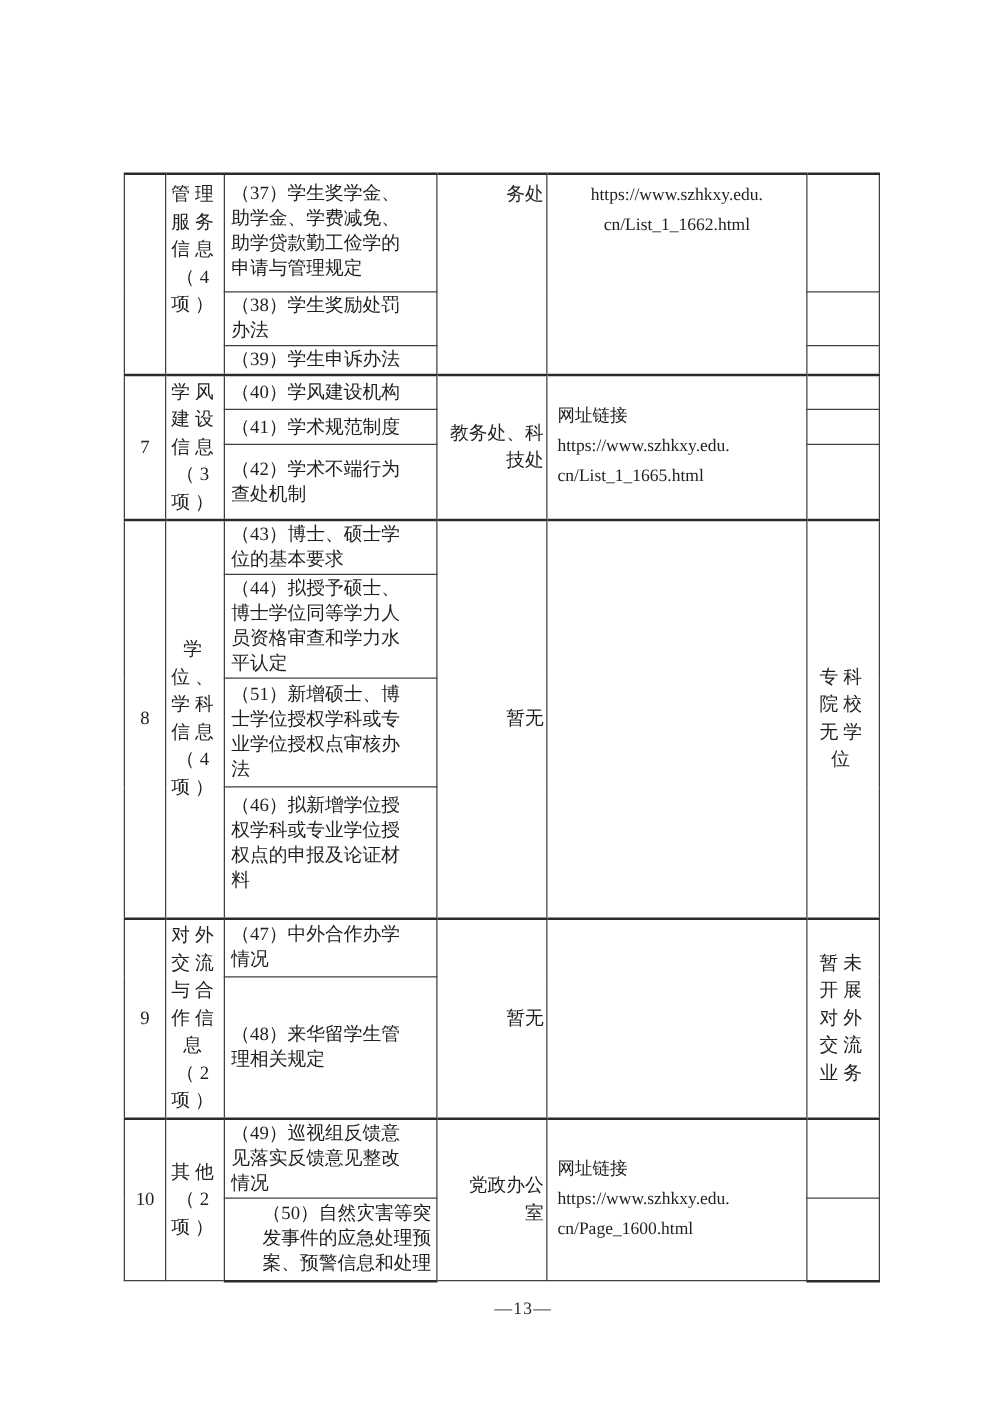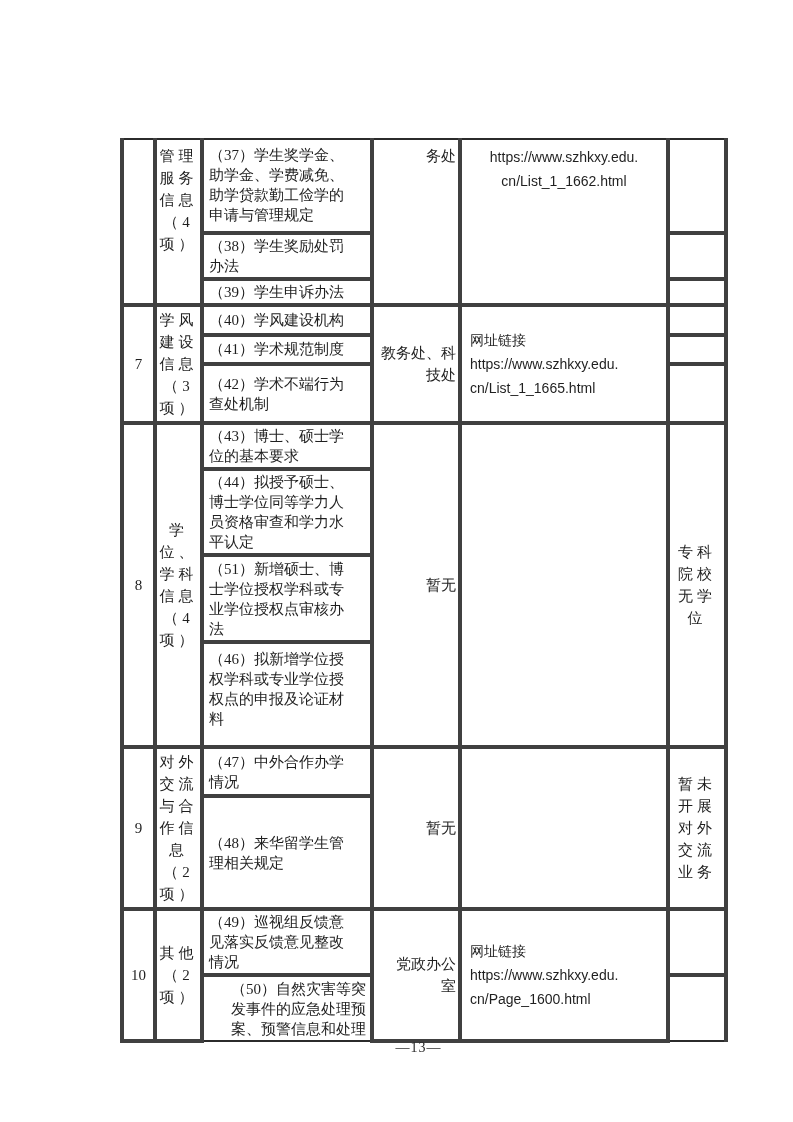--- a/index.html
+++ b/index.html
@@ -9,24 +9,23 @@
     position:relative;
     font-family:"Liberation Serif","DejaVu Serif",serif;
     color:#1f1f1f;
     overflow:hidden;
   }
   .doc-table{
     position:absolute;left:99px;top:138px;
     width:604px;
     border-collapse:collapse;
     table-layout:fixed;
-    margin-left:21px;
   }
   .doc-table td{
-    border:4px solid #404040;
+    border:1px solid #404040;
     vertical-align:middle;
     font-size:15px;
     line-height:20px;
     white-space:pre-line;
     padding:1px 2px;
     overflow:hidden;
   }
   tr.gs td{border-top:2px solid #2b2b2b;}
   .doc-table tr:last-child td{border-bottom:2px solid #2b2b2b;text-align:right;}
 
@@ -36,21 +35,21 @@
     letter-spacing:4px;
     line-height:22px;
     padding:2px 0;
   }
   td.item{
     text-align:left;
     padding:1px 4px 1px 5px;
   }
   td.dept{text-align:right;line-height:22px;}
   td.url{
-    font-family:Liberation Sans, sans-serif;
+    font-family:Liberation Serif, serif;
     font-size:14px;
     line-height:24px;
     text-align:left;
     padding:2px 2px 2px 8px;
   }
   td.url-center{text-align:center;padding-left:2px;}
   td.note{
     text-align:center;
     letter-spacing:4px;
     line-height:22px;

